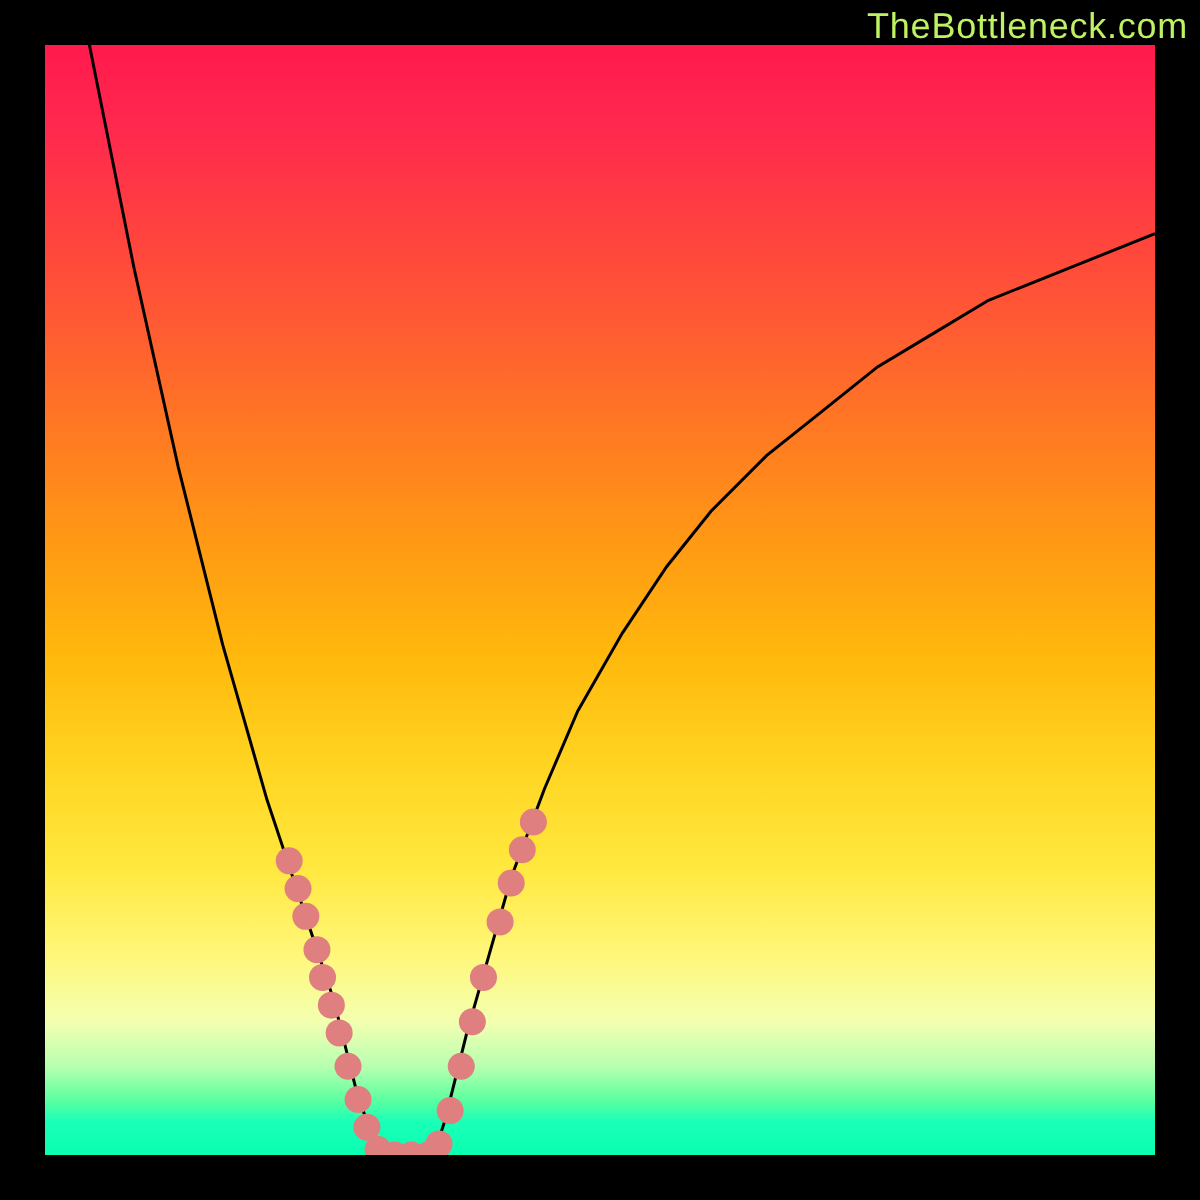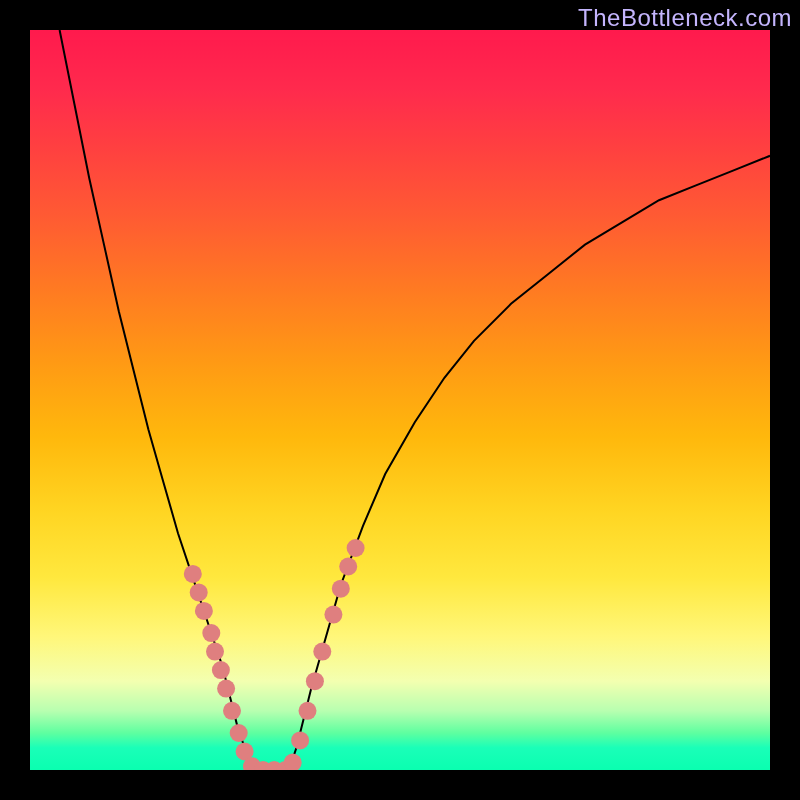--- a/index.html
+++ b/index.html
@@ -39,21 +39,21 @@
       #f3ffb0 88%,
       #b8ffb0 92%,
       #5effa0 95%,
       #1affb8 97%,
       #0affb0 100%);
   }
   .watermark {
     position: absolute;
     top: 4px;
     right: 8px;
-    color: #c4b5fd;
+    color: #bef264;
     font-size: 24px;
     font-weight: 400;
     letter-spacing: 0.5px;
   }
   svg.overlay {
     position: absolute;
     top: 0;
     left: 0;
     width: 740px;
     height: 740px;

